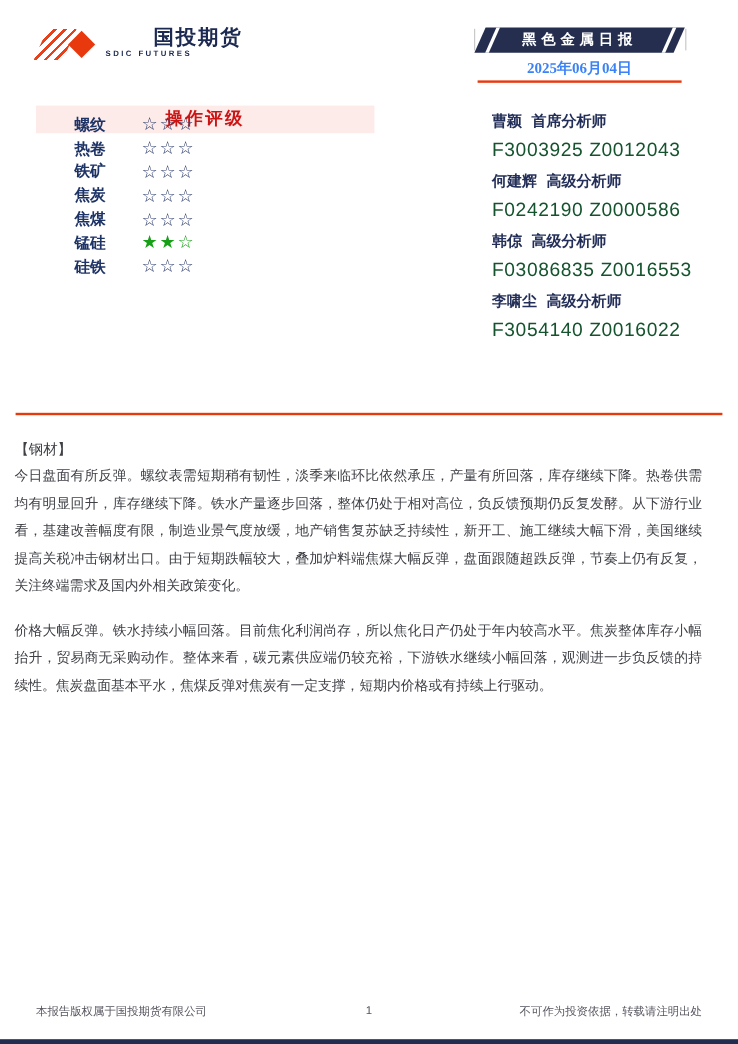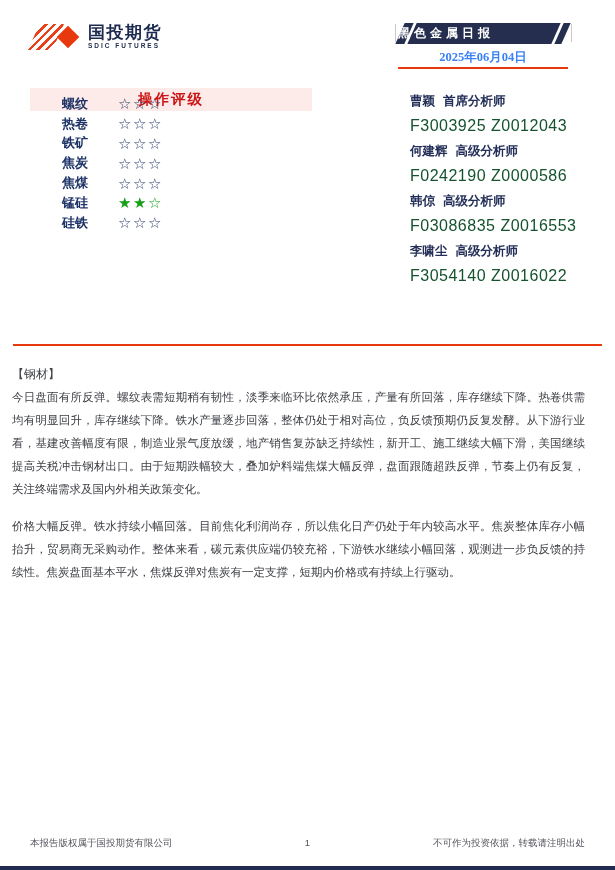--- a/index.html
+++ b/index.html
@@ -14,36 +14,36 @@
   .logo-stripes {
     position:absolute; left:0; top:2px; width:36px; height:26px;
     background:repeating-linear-gradient(135deg,#e84019 0 2.2px,transparent 2.2px 6px);
     clip-path:polygon(32% 0,100% 0,68% 100%,0 100%);
   }
   .logo-diamond {
     position:absolute; left:32px; top:7px; width:16px; height:16px;
     background:#e8380d; transform:rotate(45deg);
   }
   .logo-text { margin-left:8px; line-height:1; }
-  .logo-name { font-weight:bold; font-size:17px; letter-spacing:1.5px; color:#1c2950; font-family:"DejaVu Serif",serif; }
+  .logo-name { font-weight:bold; font-size:17px; letter-spacing:1.5px; color:#1c2950; font-family:"DejaVu Serif",serif;margin-left:40px; }
   .logo-sub { font-size:6.5px; letter-spacing:2px; color:#1c2950; margin-top:2px; font-weight:bold; }
 
   
   .banner-bg {
     position:absolute; left:400px; top:23px; width:166px; height:21px;
     background:#252e4f; transform:skewX(-24deg);
   }
   .banner-bg .slash { position:absolute; top:0; bottom:0; width:3px; background:#ffffff; }
   .banner-bg .slash-l { left:9px; }
   .banner-bg .slash-r { right:7px; }
   .banner-tick { position:absolute; top:24px; width:1px; height:18px; background:#c9c9c9; }
   .tick-l { left:395px; } .tick-r { left:571px; }
   .banner-text {
     position:absolute; left:398px; top:23px; width:170px; height:21px; line-height:21px;
-    text-align:left; color:#ffffff; font-family:"DejaVu Serif",serif;
+    text-align:center; color:#ffffff; font-family:"DejaVu Serif",serif;
     font-weight:bold; font-size:12px; letter-spacing:4px;
   }
   .report-date {
     position:absolute; left:398px; top:49px; width:170px; text-align:center;
     color:#3b82f6; font-weight:bold; font-size:12.5px; font-family:Liberation Serif, serif;
   }
   .date-underline { position:absolute; left:398px; top:67px; width:170px; height:0; border-top:2px solid #e8380d; }
 
   
   .rating-banner {

